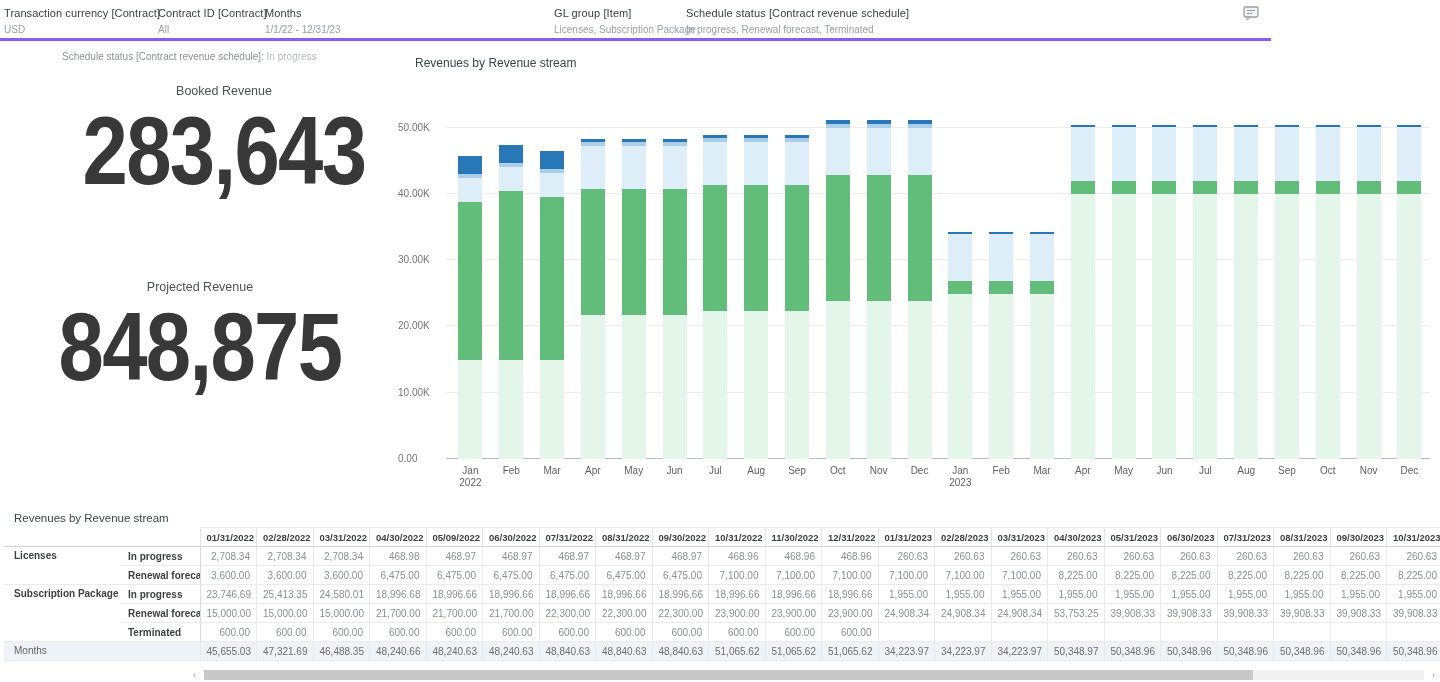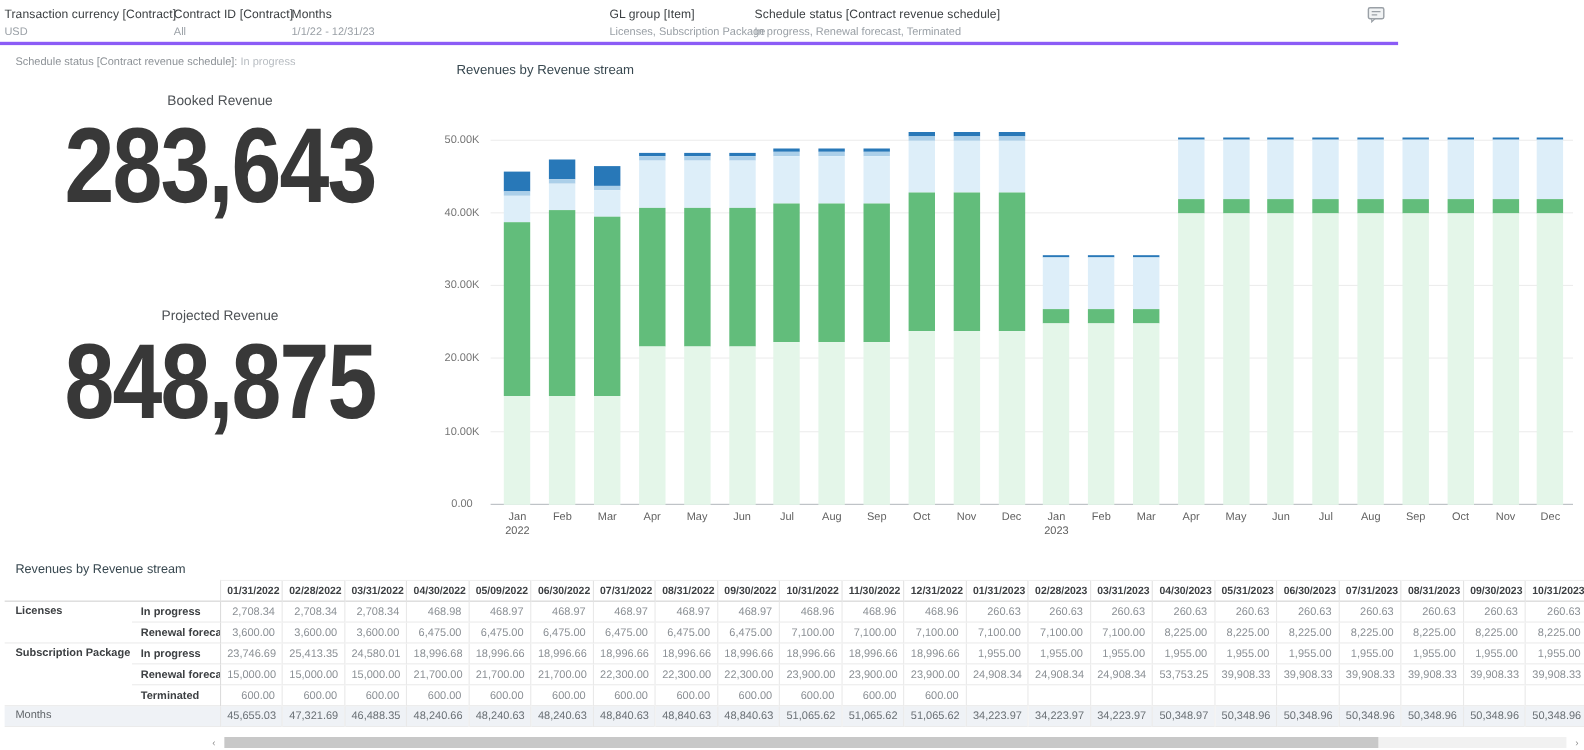--- a/index.html
+++ b/index.html
@@ -11,35 +11,35 @@
   .filter-bar { position:absolute; left:0; top:0; width:1271px; height:41px;
                 background:#fff; border-bottom:3px solid #8b5cf6; }
   .filter-item { position:absolute; top:7px; }
   .filter-item .f-label { font-size:11px; color:#3c4043; letter-spacing:0.1px; }
   .filter-item .f-value { font-size:10px; color:#9aa0a6; margin-top:5px; }
   .comment-btn { position:absolute; right:10px; top:5px; width:20px; height:18px; cursor:pointer; }
 
   
   .kpi-col { position:absolute; left:0; top:41px; width:400px; height:440px; }
   .kpi-block { position:absolute; left:0; width:400px; }
-  .kpi-block.first { top:10px; }
+  .kpi-block.first { top:10px;padding-left:48px; }
   .kpi-block.second { top:217px; }
   .kpi-context { padding-left:14px; font-size:10px; color:#8d9297; }
   .kpi-context .ctx-value { color:#b7bcc1; }
   .kpi-title { text-align:center; font-size:12.5px; color:#4e5256; margin-top:22px; }
   .kpi-value { text-align:center; font-size:97px; font-weight:bold; color:#383838;
                letter-spacing:-2px; margin-top:2px; transform:scaleX(0.84); line-height:1.05; }
 
   
   .chart-col { position:absolute; left:400px; top:41px; width:1040px; height:464px; }
   .chart-title { position:absolute; left:15px; top:15px; font-size:12px; color:#37474f; }
   .plot { position:absolute; left:50px; top:73px; width:980px; height:345px; }
   .gridline { position:absolute; left:-4px; right:0; height:1px; background:#ededed; }
   .gridline.zero { background:#b9bdc1; }
-  .ytick { position:absolute; left:-52px; width:44px; text-align:center;
+  .ytick { position:absolute; left:-52px; width:44px; text-align:left;
            font-size:10px; color:#757575; }
   .bars-row { position:absolute; left:0; right:0; bottom:0; top:0; display:flex; }
   .slot { flex:1; position:relative; }
   .stack { position:absolute; bottom:0; left:50%; transform:translateX(-50%);
            width:24px; display:flex; flex-direction:column-reverse; }
   .seg { width:100%; }
   .x-axis { position:absolute; left:50px; width:980px; top:424px; display:flex; }
   .x-slot { flex:1; text-align:center; font-size:10px; color:#616161; line-height:12px; }
   .x-year { display:block; color:#616161; }
 

